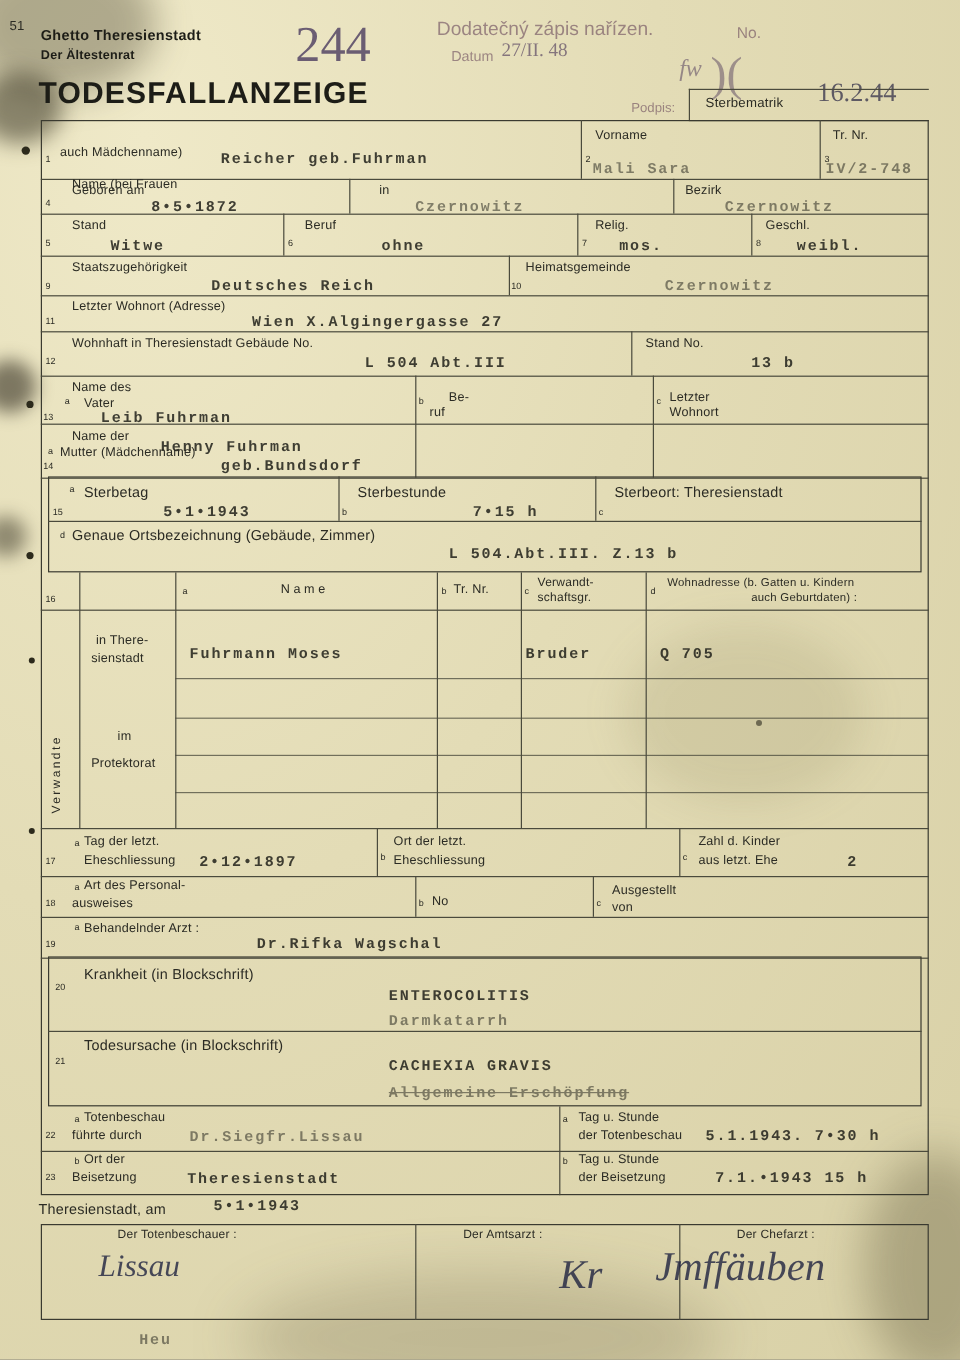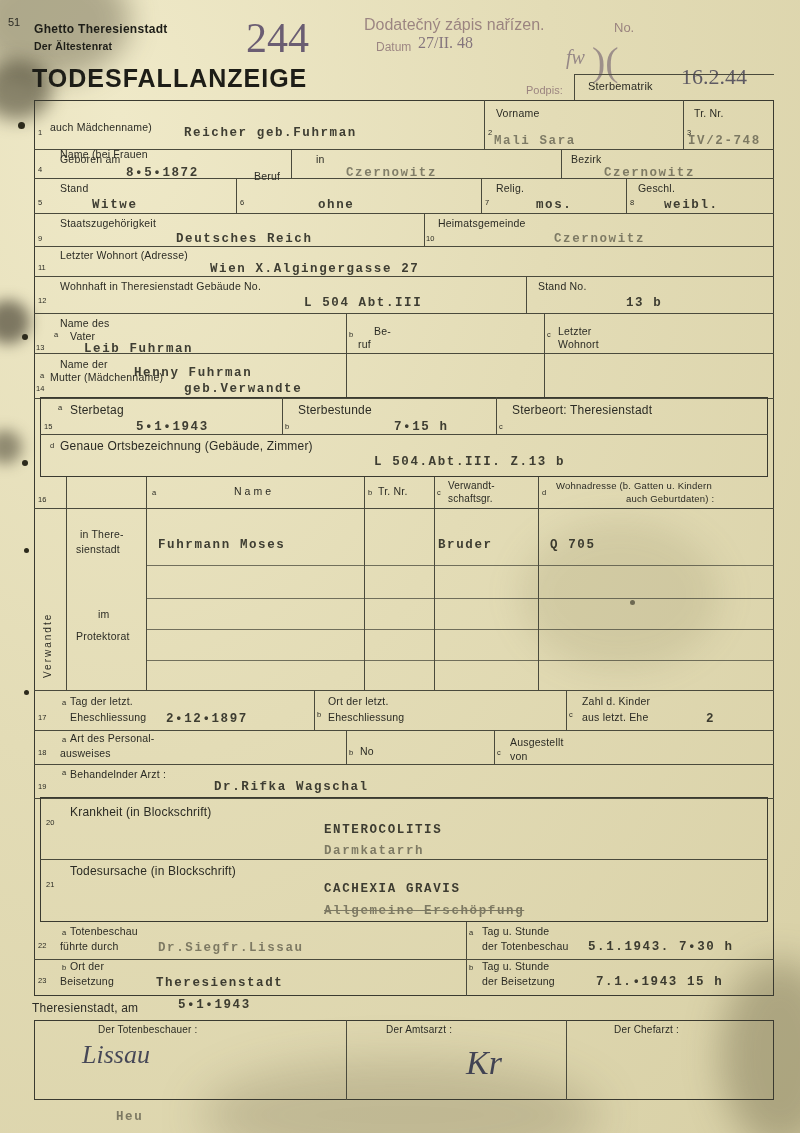--- a/index.html
+++ b/index.html
@@ -197,26 +197,26 @@
     <div class="lbl" style="left:545px;top:145px;">Bezirk</div>
     <div class="tw faded" style="left:578px;top:158px;">Czernowitz</div>
 
     <div class="hline" style="left:8px;top:205px;width:740px;"></div>
     <div class="vline" style="left:210px;top:170px;height:35px;"></div>
     <div class="vline" style="left:455px;top:170px;height:35px;"></div>
     <div class="vline" style="left:600px;top:170px;height:35px;"></div>
     <div class="lbl" style="left:34px;top:174px;">Stand</div>
     <div class="num" style="left:12px;top:190px;">5</div>
     <div class="tw" style="left:66px;top:190px;">Witwe</div>
-    <div class="lbl" style="left:228px;top:162px;">Beruf</div>
+    <div class="lbl" style="left:228px;top:174px;">Beruf</div>
     <div class="num" style="left:214px;top:190px;">6</div>
     <div class="tw" style="left:292px;top:190px;">ohne</div>
     <div class="lbl" style="left:470px;top:174px;">Relig.</div>
     <div class="num" style="left:459px;top:190px;">7</div>
-    <div class="tw" style="left:490px;top:190px;margin-left:20px;">mos.</div>
+    <div class="tw" style="left:490px;top:190px;">mos.</div>
     <div class="lbl" style="left:612px;top:174px;">Geschl.</div>
     <div class="num" style="left:604px;top:190px;">8</div>
     <div class="tw" style="left:638px;top:190px;">weibl.</div>
 
     <div class="hline" style="left:8px;top:238px;width:740px;"></div>
     <div class="vline" style="left:398px;top:205px;height:33px;"></div>
     <div class="lbl" style="left:34px;top:209px;">Staatszugehörigkeit</div>
     <div class="num" style="left:12px;top:226px;">9</div>
     <div class="tw" style="left:150px;top:224px;">Deutsches Reich</div>
     <div class="lbl" style="left:412px;top:209px;">Heimatsgemeinde</div>
@@ -250,21 +250,21 @@
     <div class="num" style="left:521px;top:322px;">c</div>
     <div class="lbl" style="left:532px;top:317px;">Letzter</div>
     <div class="lbl" style="left:532px;top:330px;">Wohnort</div>
 
     <div class="hline thick" style="left:8px;top:390px;width:740px;"></div>
     <div class="lbl" style="left:34px;top:350px;">Name der</div>
     <div class="lbl" style="left:24px;top:363px;">Mutter (Mädchenname)</div>
     <div class="num" style="left:14px;top:363px;">a</div>
     <div class="num" style="left:10px;top:376px;">14</div>
     <div class="tw" style="left:108px;top:358px;">Henny Fuhrman</div>
-    <div class="tw" style="left:158px;top:374px;">geb.Verwandte</div>
+    <div class="tw" style="left:158px;top:374px;">geb.Bundsdorf</div>
 
     <div class="frame" style="left:14px;top:389px;width:728px;height:80px;"></div>
     <div class="hline" style="left:14px;top:426px;width:728px;"></div>
     <div class="vline" style="left:256px;top:389px;height:37px;"></div>
     <div class="vline" style="left:470px;top:389px;height:37px;"></div>
     <div class="lbl" style="left:44px;top:395px;font-size:12px;">Sterbetag</div>
     <div class="num" style="left:32px;top:395px;">a</div>
     <div class="num" style="left:18px;top:414px;">15</div>
     <div class="tw" style="left:110px;top:412px;">5•1•1943</div>
     <div class="lbl" style="left:272px;top:395px;font-size:12px;">Sterbestunde</div>
@@ -386,20 +386,21 @@
 
     <div class="frame" style="left:8px;top:1012px;width:740px;height:80px;"></div>
     <div class="vline" style="left:320px;top:1012px;height:80px;"></div>
     <div class="vline" style="left:540px;top:1012px;height:80px;"></div>
     <div class="lbl sm" style="left:72px;top:1016px;">Der Totenbeschauer :</div>
     <div class="lbl sm" style="left:360px;top:1016px;">Der Amtsarzt :</div>
     <div class="lbl sm" style="left:588px;top:1016px;">Der Chefarzt :</div>
 
     <div class="signature" style="left:56px;top:1032px;font-size:26px;">Lissau</div>
     <div class="signature" style="left:440px;top:1036px;font-size:34px;">Kr</div>
+    <div class="signature" style="left:520px;top:1030px;font-size:34px;">Jmffäuben</div>
 
     <div class="tw faded" style="left:90px;top:1102px;">Heu</div>
 
   </div>
 
   <div class="blotch" style="left:18px;top:122px;width:7px;height:7px;background:#2c2a1c;"></div>
   <div class="blotch" style="left:22px;top:334px;width:6px;height:6px;background:#2c2a1c;"></div>
   <div class="blotch" style="left:22px;top:460px;width:6px;height:6px;background:#2c2a1c;"></div>
   <div class="blotch" style="left:24px;top:548px;width:5px;height:5px;background:#2c2a1c;"></div>
   <div class="blotch" style="left:24px;top:690px;width:5px;height:5px;background:#2c2a1c;"></div>

